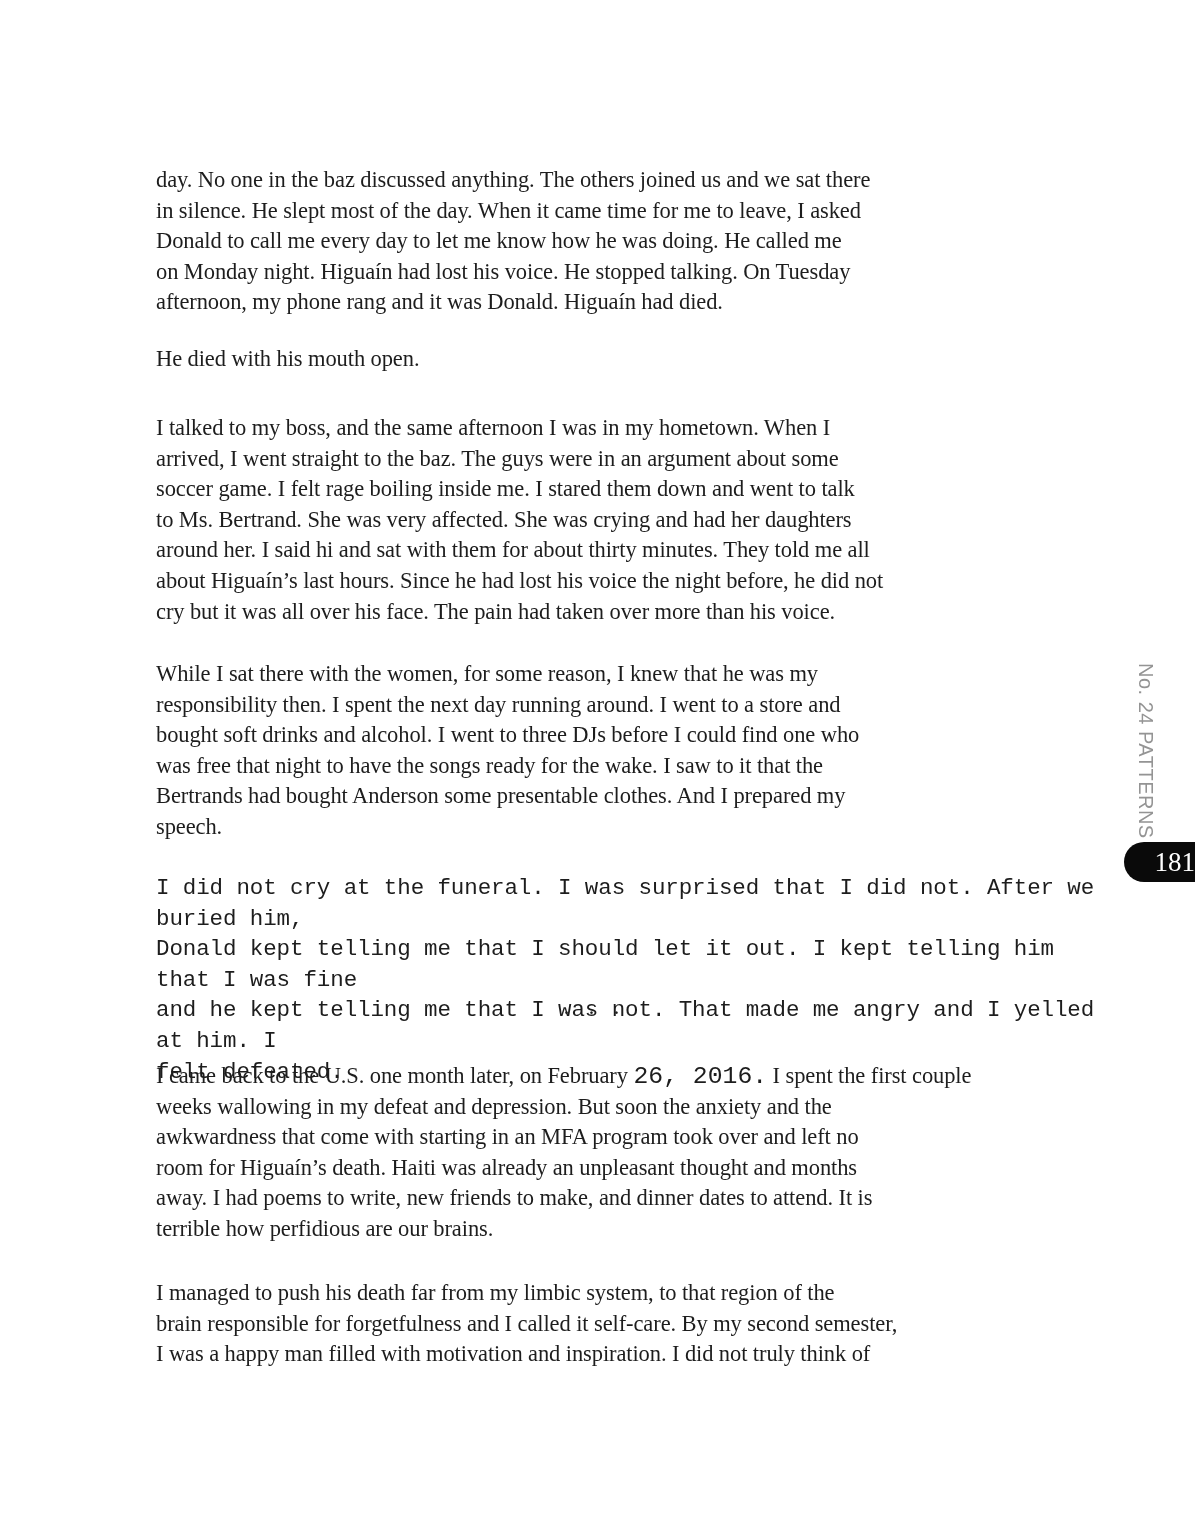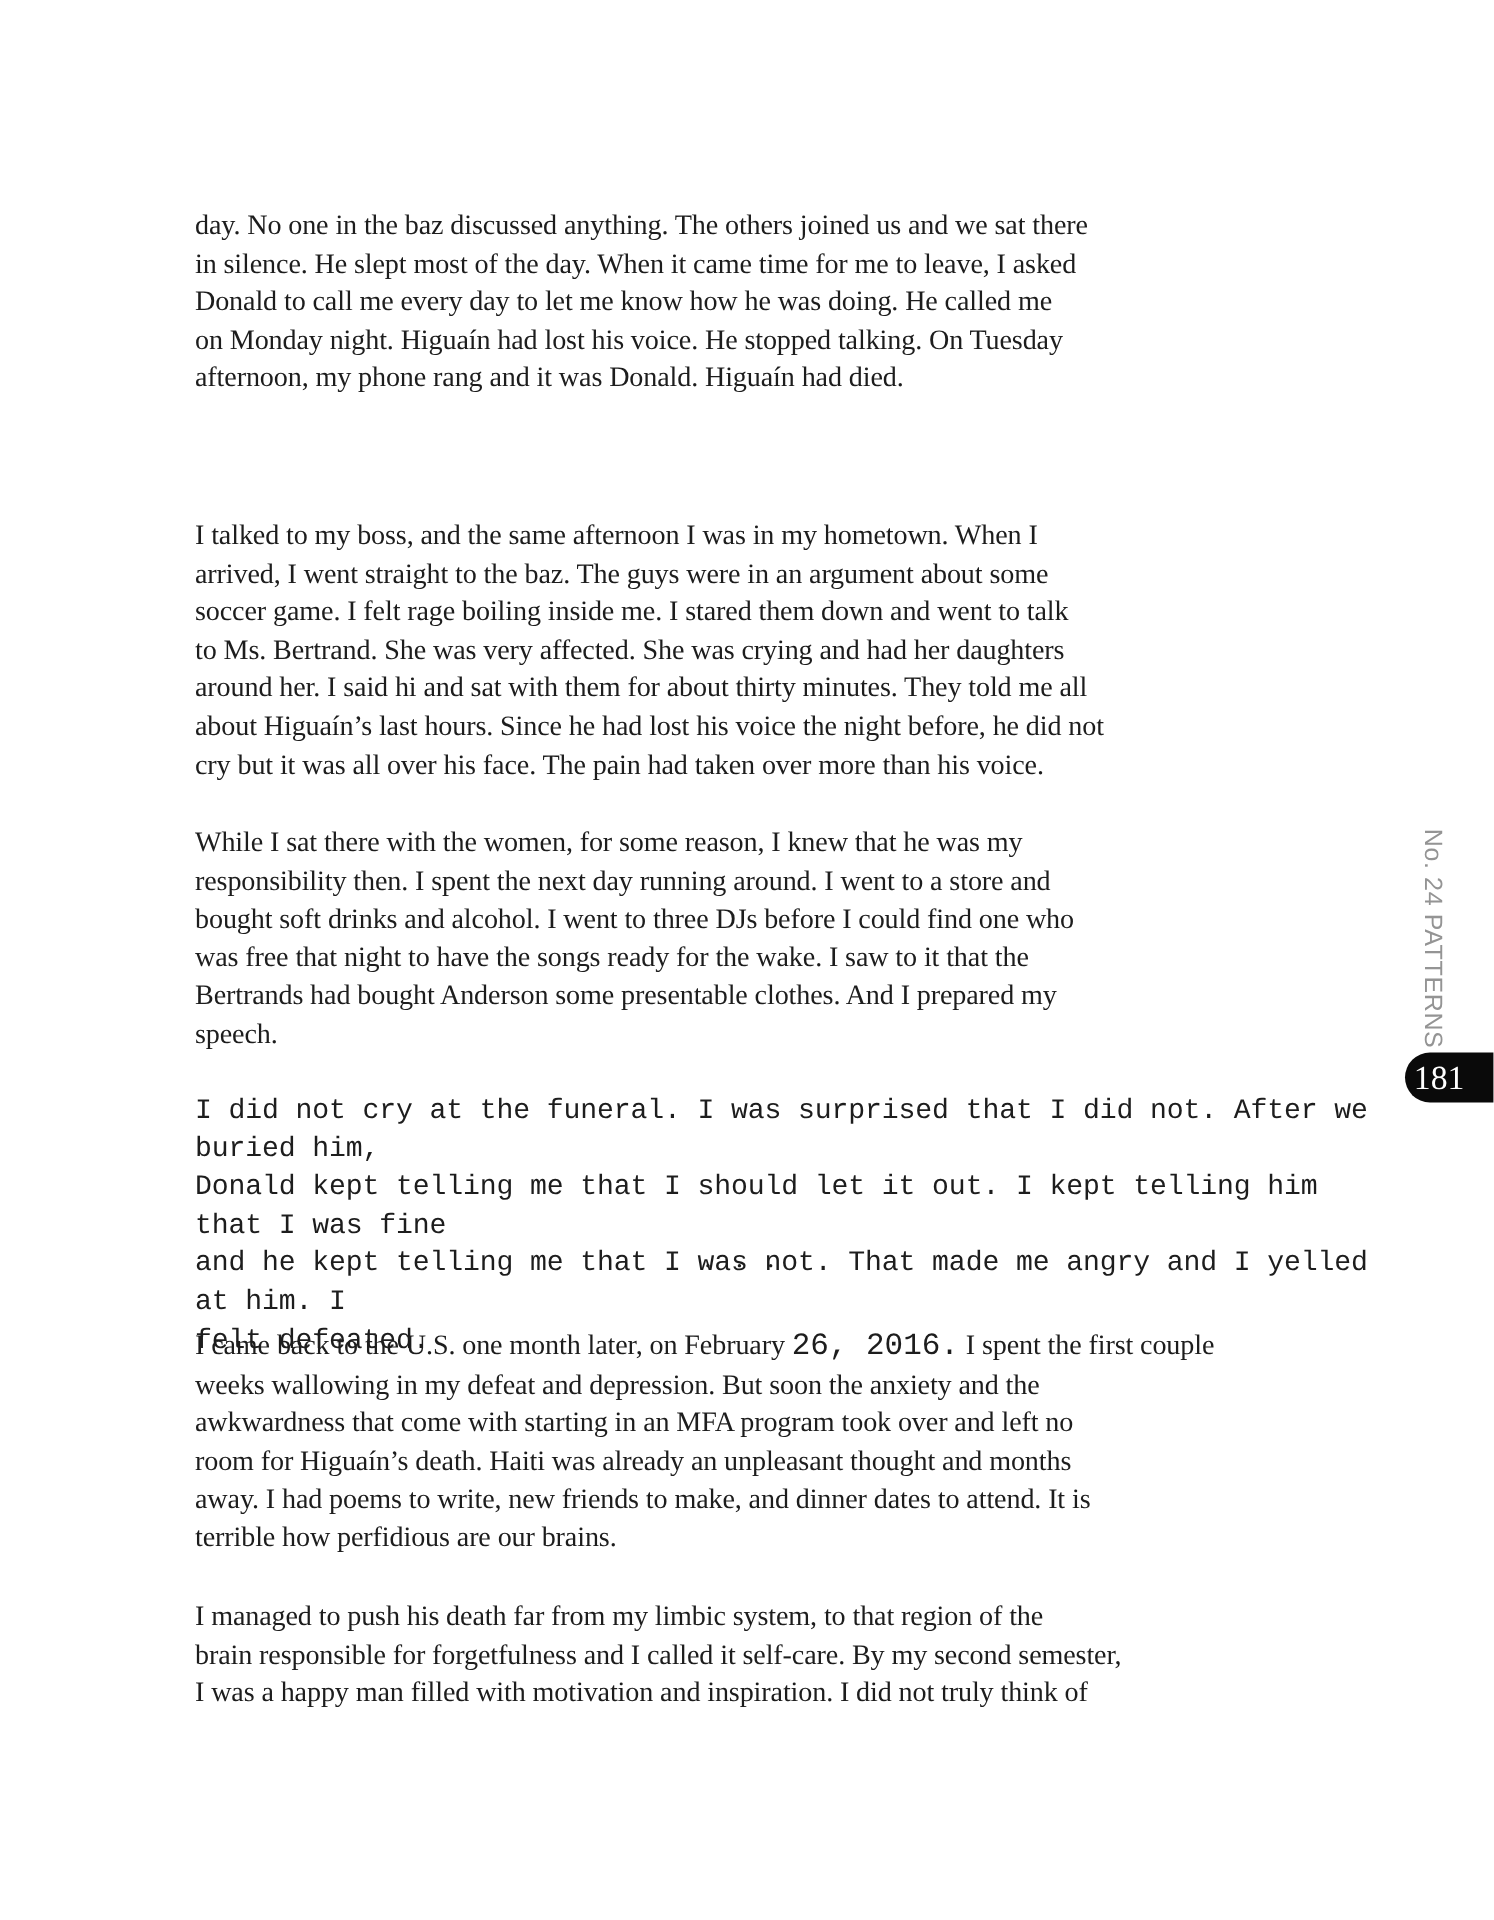--- a/index.html
+++ b/index.html
@@ -65,21 +65,21 @@
   .page-badge {
     position: absolute;
     top: 842px;
     right: 0;
     width: 71px;
     height: 40px;
     background: #0a0a0a;
     border-radius: 20px 0 0 20px;
     display: flex;
     align-items: center;
-    justify-content: flex-start;
+    justify-content: flex-end;
     padding-left: 7px;
     box-sizing: border-box;
   }
   .page-badge span {
     color: #ffffff;
     font-family: "Liberation Serif", "DejaVu Serif", serif;
     font-size: 27px;
     line-height: 1;
   }
 </style>
@@ -87,20 +87,21 @@
 <body>
 
 <div class="page">
 
   <div class="para p1">day. No one in the baz discussed anything. The others joined us and we sat there
 in silence. He slept most of the day. When it came time for me to leave, I asked
 Donald to call me every day to let me know how he was doing. He called me
 on Monday night. Higuaín had lost his voice. He stopped talking. On Tuesday
 afternoon, my phone rang and it was Donald. Higuaín had died.</div>
 
+  <div class="para p2">He died with his mouth open.</div>
 
   <div class="para p4">While I sat there with the women, for some reason, I knew that he was my
 responsibility then. I spent the next day running around. I went to a store and
 bought soft drinks and alcohol. I went to three DJs before I could find one who
 was free that night to have the songs ready for the wake. I saw to it that the
 Bertrands had bought Anderson some presentable clothes. And I prepared my
 speech.</div>
 
   <div class="para p3">I talked to my boss, and the same afternoon I was in my hometown. When I
 arrived, I went straight to the baz. The guys were in an argument about some

